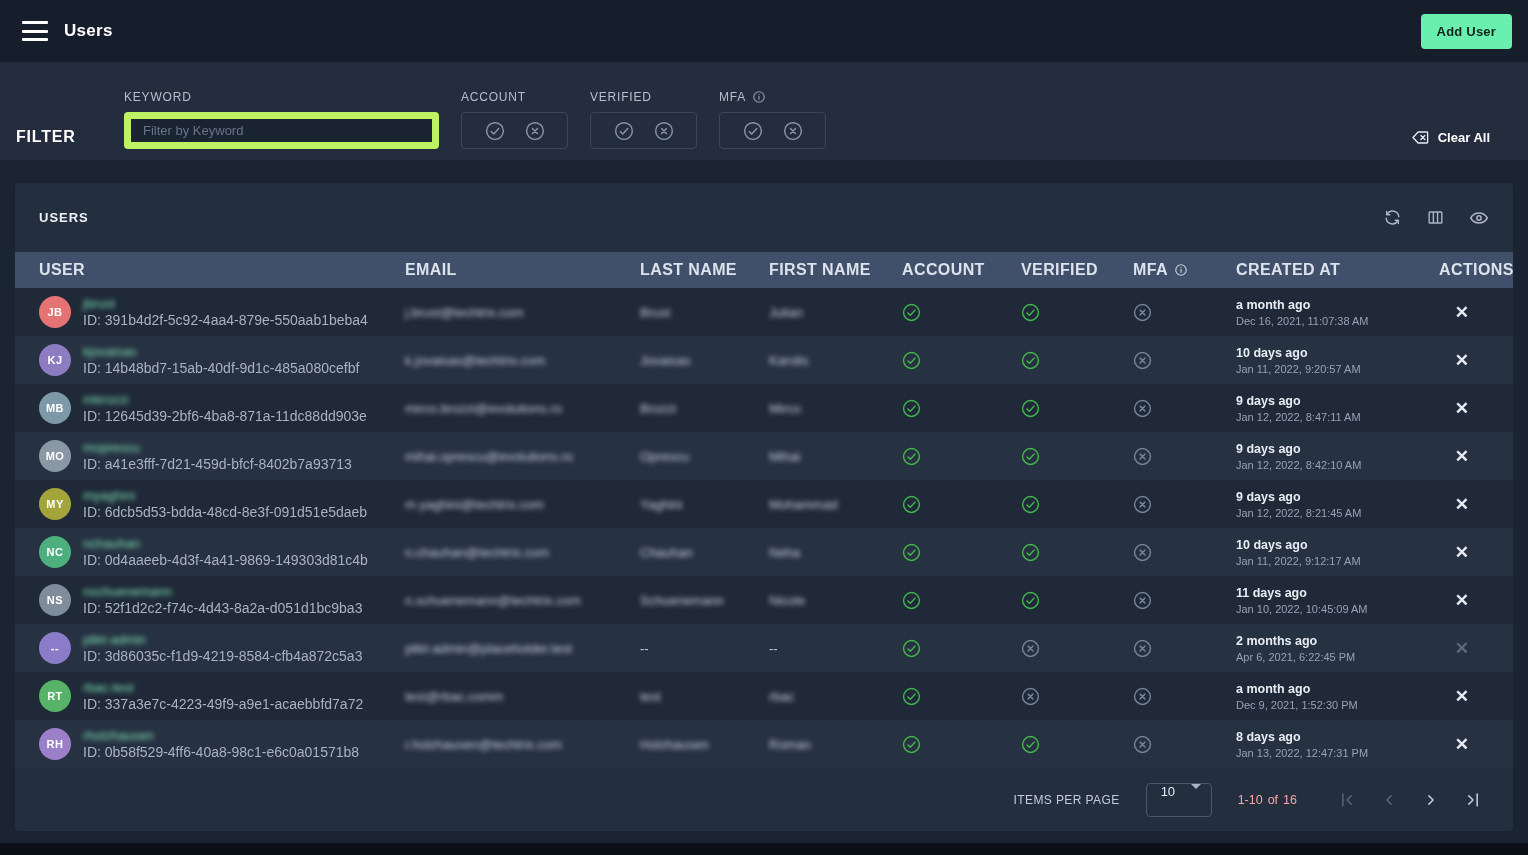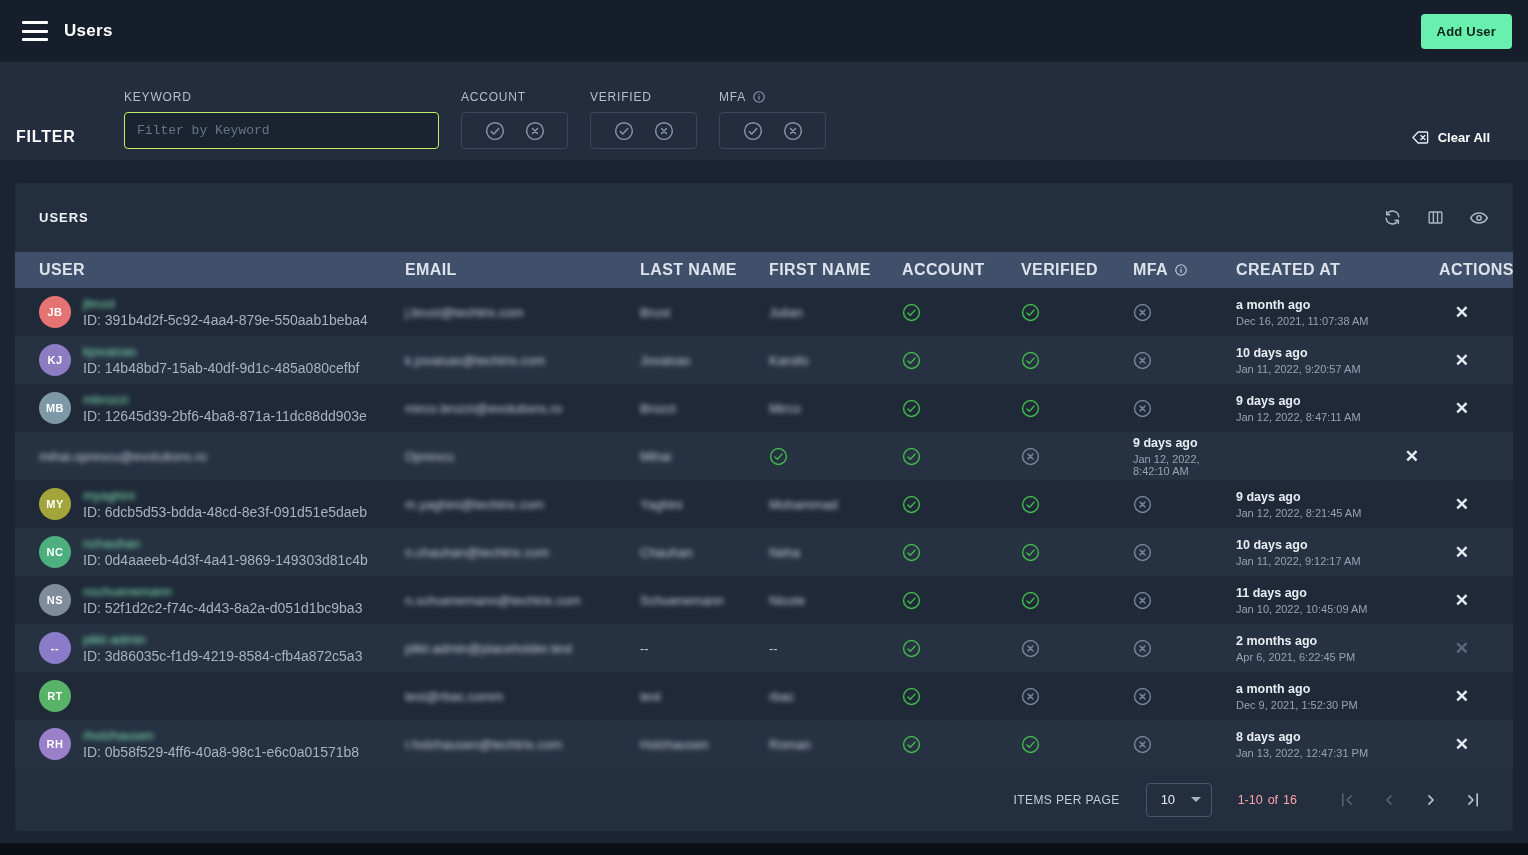--- a/index.html
+++ b/index.html
@@ -15,22 +15,22 @@
   .topbar h1 { color:#ffffff; font-size:17px; font-weight:bold; letter-spacing:.3px; }
   .add-user { margin-left:auto; background:#69f0ae; color:#11241c; border:none; border-radius:4px;
               font-size:13px; font-weight:bold; padding:10px 16px; cursor:pointer; letter-spacing:.2px;
               font-family:inherit; }
 
   
   .filterbar { height:98px; background:#232d3d; display:flex; align-items:flex-start; padding:28px 16px 0 16px; }
   .filter-title { color:#ffffff; font-size:16px; font-weight:bold; letter-spacing:.8px; margin-top:38px; width:108px; }
   .fcol { margin-right:22px; }
   .flabel { display:flex; align-items:center; gap:6px; color:#b6bfcc; font-size:12px; letter-spacing:.8px; margin-bottom:8px; }
-  .keyword-input { width:315px; height:37px; background:#1a2330; border:1px solid #bef264; border-radius:4px;
-                   color:#dfe5ee; font-size:13px; padding:0 12px; font-family:Liberation Mono, monospace; outline:none; }
+  .keyword-input { width:315px; height:37px; background:#1a2330; border:7px solid #bef264; border-radius:4px;
+                   color:#dfe5ee; font-size:13px; padding:0 12px; font-family:Liberation Sans, sans-serif; outline:none; }
   .keyword-input::placeholder { color:#68748a; }
   .toggle-group { width:107px; height:37px; border:1px solid #3b4759; border-radius:4px;
                   display:flex; align-items:center; justify-content:center; gap:20px; }
   .toggle-btn { background:none; border:none; padding:0; cursor:pointer; display:flex; }
   .clear-all { margin-left:auto; margin-top:38px; margin-right:22px; background:none; border:none; cursor:pointer;
                display:flex; align-items:center; gap:8px; color:#ffffff; font-size:13px; font-weight:bold; font-family:inherit; }
 
   
   .card { margin:23px 15px 0 15px; background:#232e3f; border-radius:4px; overflow:hidden; height:648px;
           display:flex; flex-direction:column; }
@@ -63,21 +63,21 @@
   .created .abs { color:#98a2b3; font-size:11px; display:block; }
   .actions-cell { display:flex; justify-content:flex-end; padding-right:18px; }
   .x-btn { background:none; border:none; cursor:pointer; color:#e8ecf2; font-size:17px; font-weight:bold;
            line-height:1; padding:2px; font-family:inherit; }
   .x-btn.dim { color:#5a6880; }
 
   
   .card-footer { height:63px; display:flex; align-items:center; justify-content:flex-end; gap:26px; padding:0 30px; }
   .ipp-label { color:#c3ccd9; font-size:12px; letter-spacing:.4px; }
   .ipp-select { width:66px; height:34px; border:1px solid #49566b; border-radius:4px; background:none;
-                display:flex; align-items:center; justify-content:space-between; padding:0 10px 0 14px; cursor:pointer; }
+                display:flex; align-items:flex-start; justify-content:space-between; padding:0 10px 0 14px; cursor:pointer; }
   .ipp-value { color:#e9edf3; font-size:13px; }
   .caret { width:0; height:0; border-left:5px solid transparent; border-right:5px solid transparent;
            border-top:5px solid #aab4c4; }
   .range-text { color:#fca5a5; font-size:12.5px; display:flex; gap:5px; }
   .pager { display:flex; gap:22px; margin-left:14px; }
   .pg-btn { background:none; border:none; padding:0; display:flex; cursor:pointer; }
   .pg-btn.disabled { cursor:default; }
 </style>
 </head>
 <body>
@@ -348,20 +348,27 @@
     <div class="created">
       <span class="rel">9 days ago</span>
       <span class="abs">Jan 12, 2022, 8:47:11 AM</span>
     </div>
     <div class="actions-cell">
       <button class="x-btn">✕</button>
     </div>
   </div>
 
   <div class="trow">
+    <div class="col-user">
+      <span class="avatar" style="background: rgb(138, 151, 165);">MO</span>
+      <div class="user-meta">
+        <span class="uname blurred">moprescu</span>
+        <span class="uid">ID: a41e3fff-7d21-459d-bfcf-8402b7a93713</span>
+      </div>
+    </div>
     <div><span class="cell-text blurred">mihai.oprescu@evolutions.ro</span></div>
     <div><span class="cell-text blurred">Oprescu</span></div>
     <div><span class="cell-text blurred">Mihai</span></div>
     <div class="icon-cell">
             <svg width="19" height="19" viewBox="0 0 24 24" fill="none" stroke="#43b74d" stroke-width="1.8" stroke-linecap="round" stroke-linejoin="round">
               <circle cx="12" cy="12" r="10"></circle>
               <path d="M7.5 12.5l3 3 6-6.5"></path>
             </svg>
           </div>
     <div class="icon-cell">
@@ -533,20 +540,24 @@
       <span class="abs">Apr 6, 2021, 6:22:45 PM</span>
     </div>
     <div class="actions-cell">
       <button class="x-btn dim">✕</button>
     </div>
   </div>
 
   <div class="trow">
     <div class="col-user">
       <span class="avatar" style="background: rgb(88, 179, 104);">RT</span>
+      <div class="user-meta">
+        <span class="uname blurred">rbac-test</span>
+        <span class="uid">ID: 337a3e7c-4223-49f9-a9e1-acaebbfd7a72</span>
+      </div>
     </div>
     <div><span class="cell-text blurred">test@rbac.comm</span></div>
     <div><span class="cell-text blurred">test</span></div>
     <div><span class="cell-text blurred">rbac</span></div>
     <div class="icon-cell">
             <svg width="19" height="19" viewBox="0 0 24 24" fill="none" stroke="#43b74d" stroke-width="1.8" stroke-linecap="round" stroke-linejoin="round">
               <circle cx="12" cy="12" r="10"></circle>
               <path d="M7.5 12.5l3 3 6-6.5"></path>
             </svg>
           </div>

